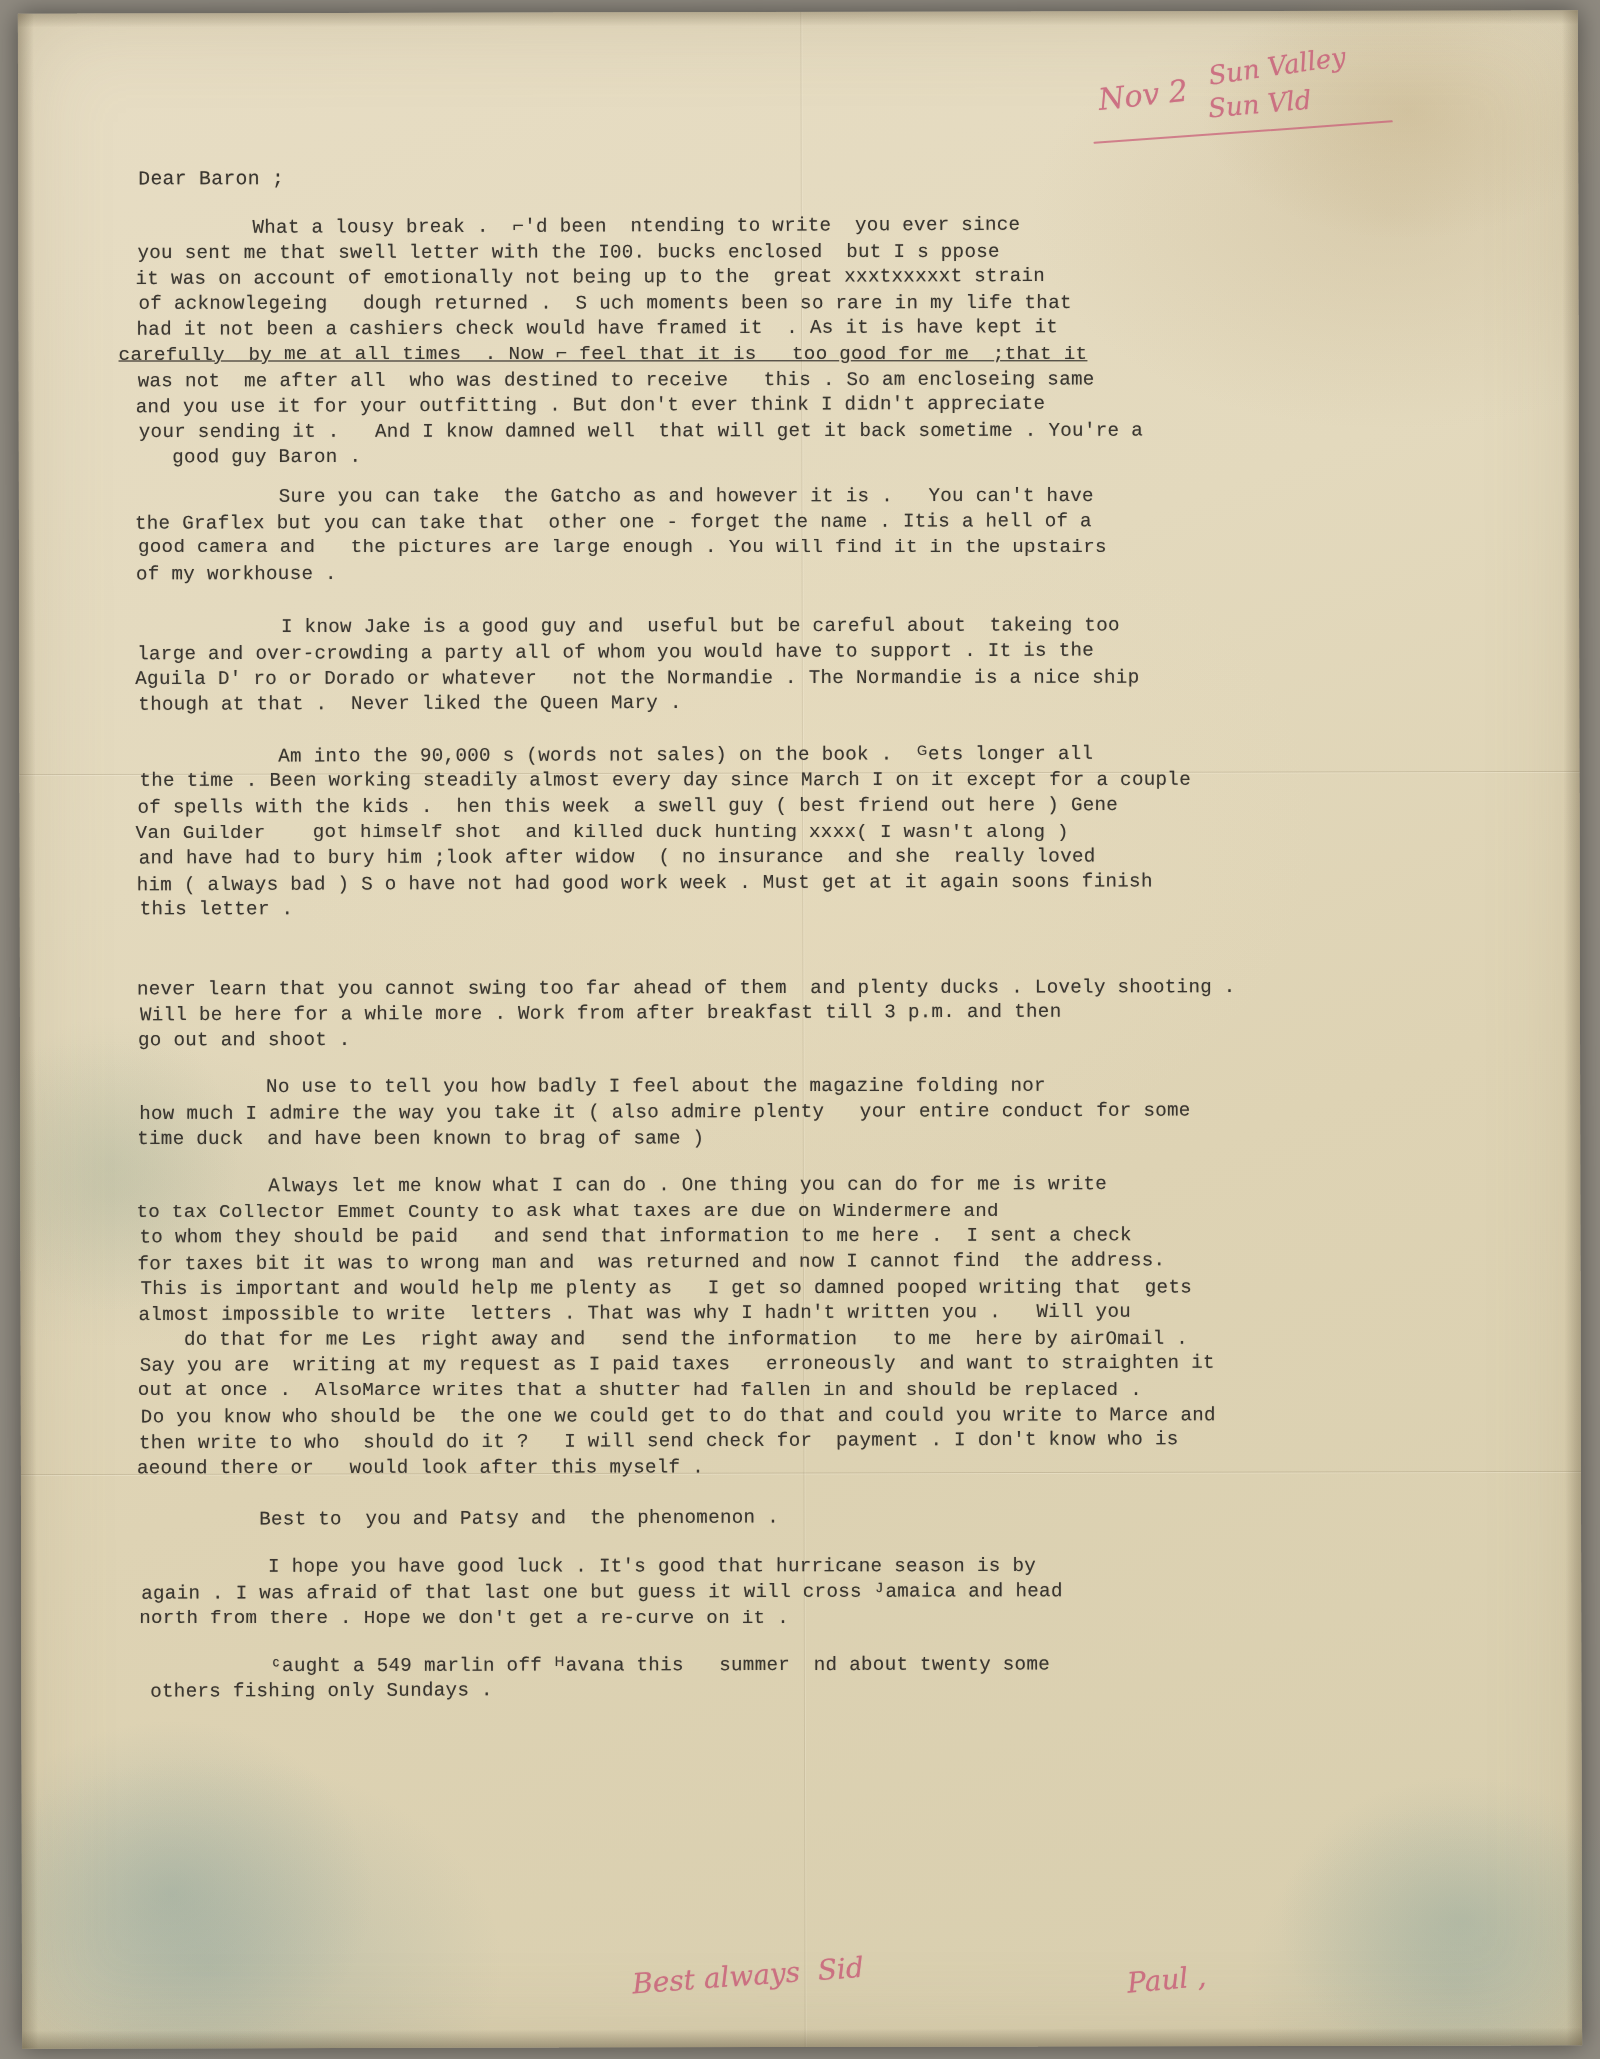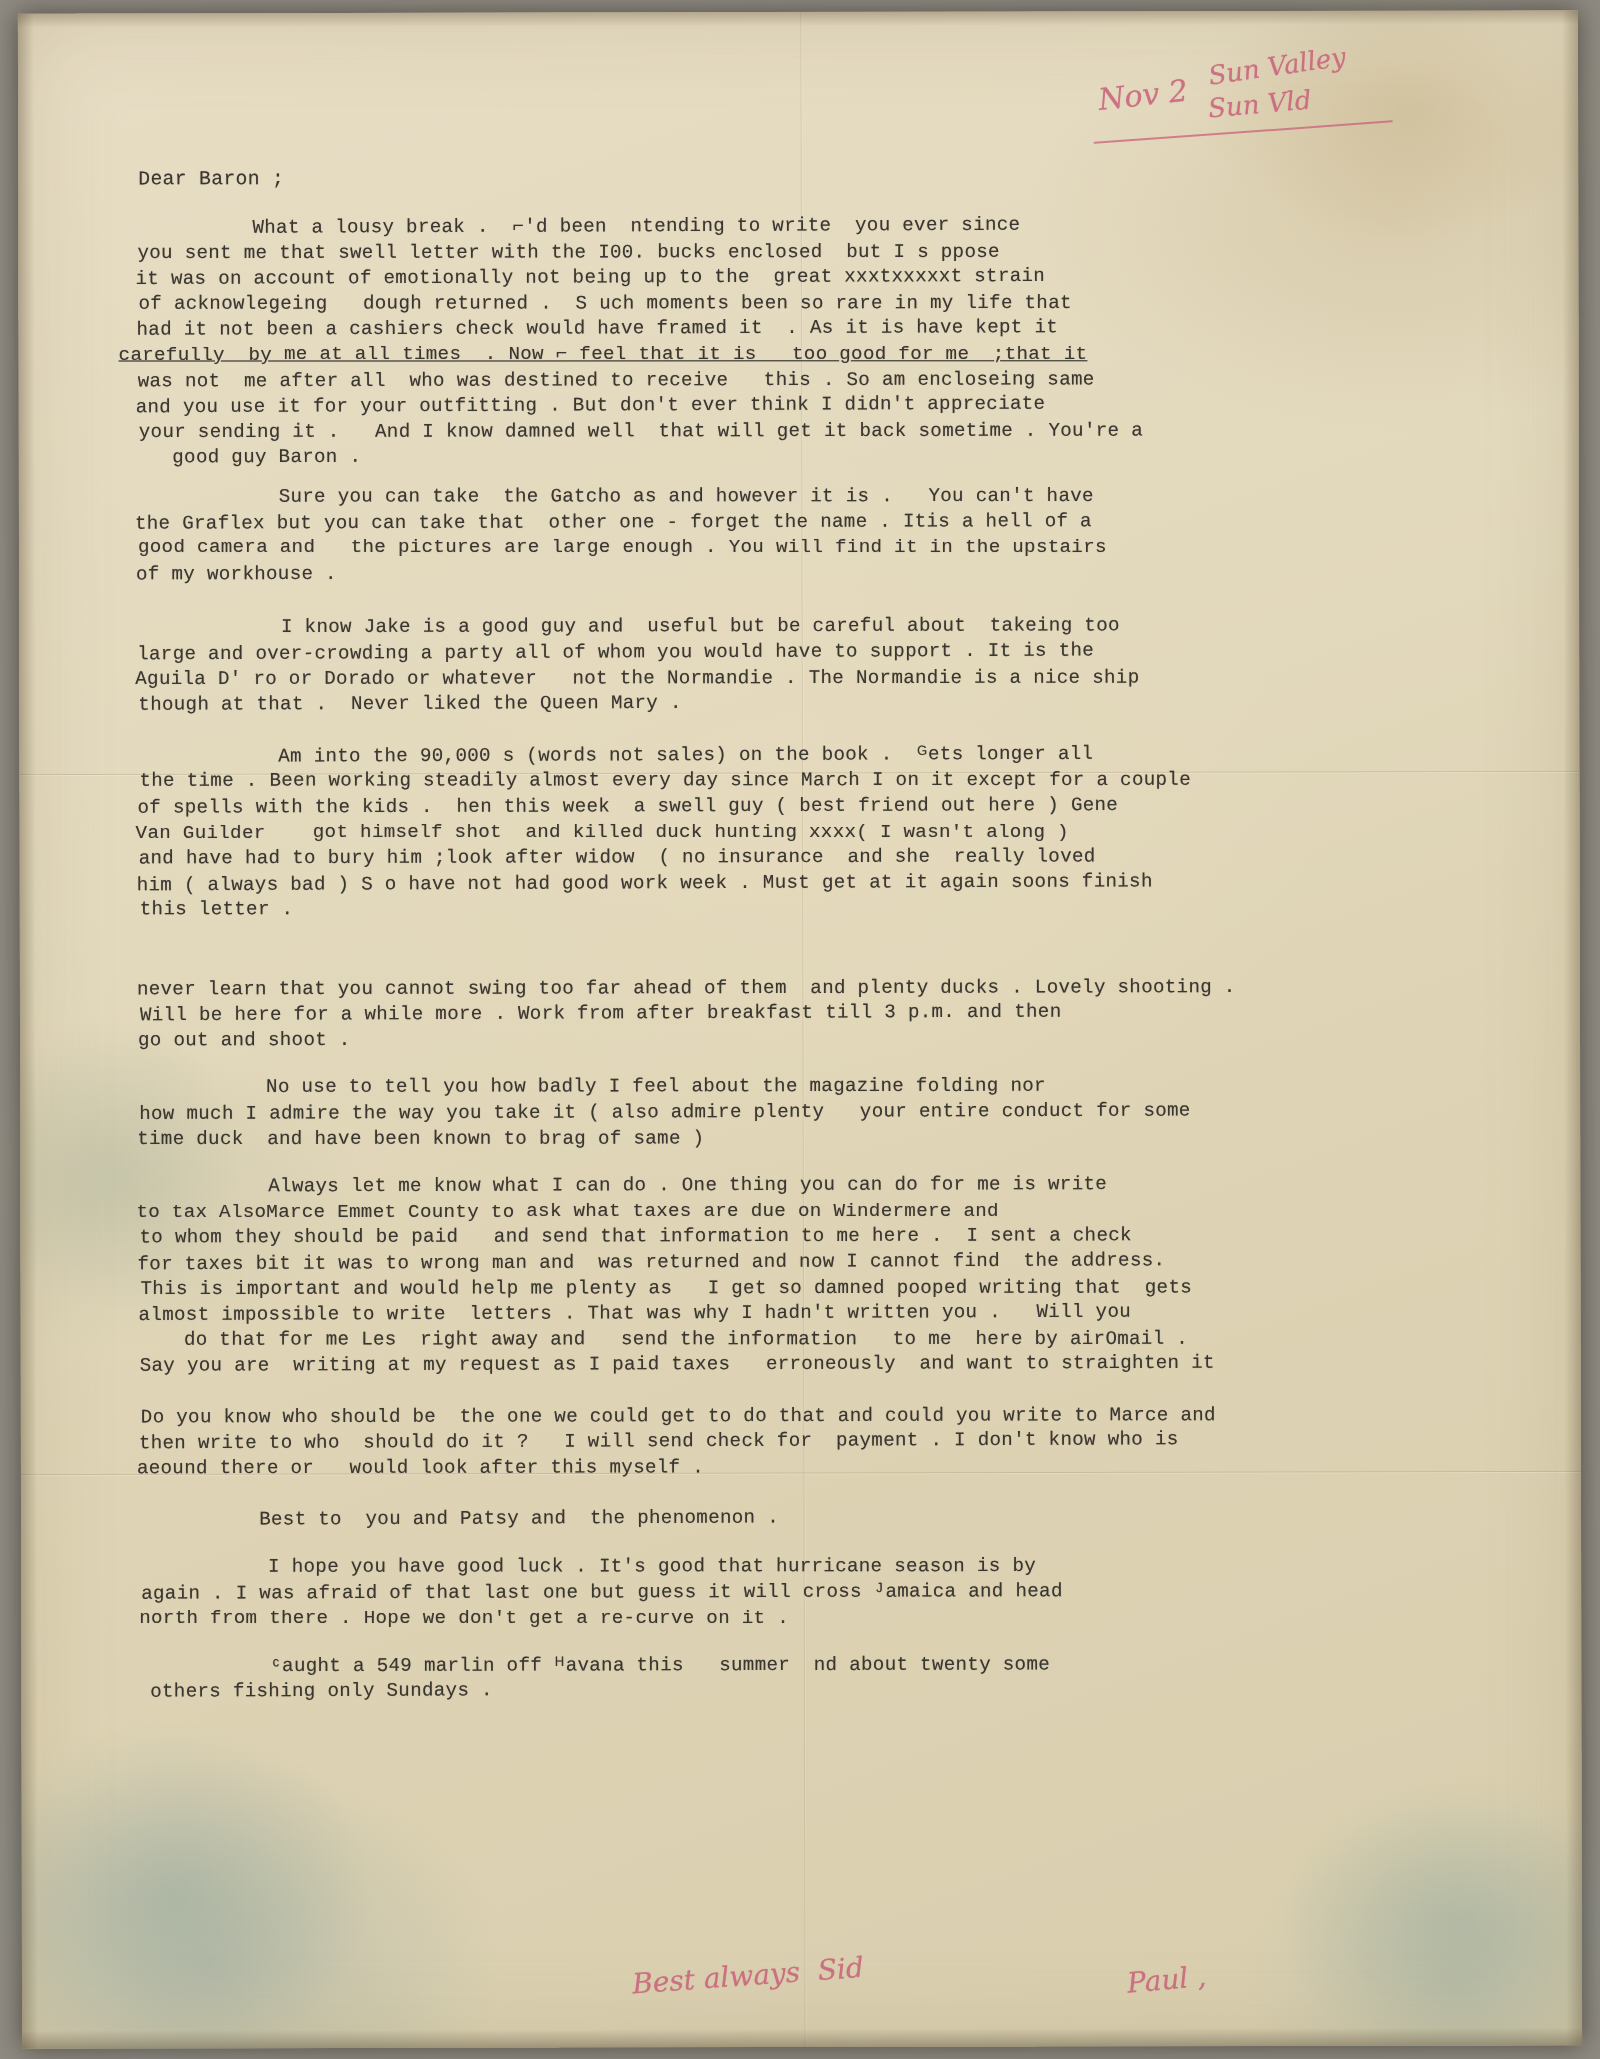--- a/index.html
+++ b/index.html
@@ -138,27 +138,28 @@
         <div class="tline" style="left: 118px; top: 834px; transform: translateX(1px) rotate(0deg);">and have had to bury him ;look after widow  ( no insurance  and she  really loved</div>
         <div class="tline" style="left: 118px; top: 860px; transform: translateX(-1px) rotate(-0.105deg);">him ( always bad ) S o have not had good work week . Must get at it again soons finish</div>
         <div class="tline" style="left: 118px; top: 885px; transform: translateX(2px) rotate(0.035deg);">this letter .</div>
         <div class="tline" style="left: 118px; top: 965px; transform: translateX(-1px) rotate(0deg);">never learn that you cannot swing too far ahead of them  and plenty ducks . Lovely shooting .</div>
         <div class="tline" style="left: 118px; top: 990px; transform: translateX(2px) rotate(-0.105deg);">Will be here for a while more . Work from after breakfast till 3 p.m. and then</div>
         <div class="tline" style="left: 118px; top: 1016px; transform: translateX(0px) rotate(0.035deg);">go out and shoot .</div>
         <div class="tline" style="left: 118px; top: 1063px; transform: translateX(-2px) rotate(0.035deg);">           No use to tell you how badly I feel about the magazine folding nor</div>
         <div class="tline" style="left: 118px; top: 1089px; transform: translateX(1px) rotate(-0.07deg);">how much I admire the way you take it ( also admire plenty   your entire conduct for some</div>
         <div class="tline" style="left: 118px; top: 1115px; transform: translateX(-1px) rotate(0.07deg);">time duck  and have been known to brag of same )</div>
         <div class="tline" style="left: 118px; top: 1162px; transform: translateX(0px) rotate(-0.035deg);">           Always let me know what I can do . One thing you can do for me is write</div>
-        <div class="tline" style="left: 118px; top: 1188px; transform: translateX(-2px) rotate(0.105deg);">to tax AlsoMarce Emmet County to ask what taxes are due on Windermere and</div>
+        <div class="tline" style="left: 118px; top: 1188px; transform: translateX(-2px) rotate(0.105deg);">to tax Collector Emmet County to ask what taxes are due on Windermere and</div>
         <div class="tline" style="left: 118px; top: 1213px; transform: translateX(1px) rotate(0deg);">to whom they should be paid   and send that information to me here .  I sent a check</div>
         <div class="tline" style="left: 118px; top: 1239px; transform: translateX(-1px) rotate(-0.105deg);">for taxes bit it was to wrong man and  was returned and now I cannot find  the address.</div>
         <div class="tline" style="left: 118px; top: 1265px; transform: translateX(2px) rotate(0.035deg);">This is important and would help me plenty as   I get so damned pooped writing that  gets</div>
         <div class="tline" style="left: 118px; top: 1290px; transform: translateX(0px) rotate(-0.07deg);">almost impossible to write  letters . That was why I hadn't written you .   Will you</div>
         <div class="tline" style="left: 118px; top: 1316px; transform: translateX(-2px) rotate(0.07deg);">    do that for me Les  right away and   send the information   to me  here by airOmail .</div>
         <div class="tline" style="left: 118px; top: 1341px; transform: translateX(1px) rotate(-0.035deg);">Say you are  writing at my request as I paid taxes   erroneously  and want to straighten it</div>
+        <div class="tline" style="left: 118px; top: 1367px; transform: translateX(-1px) rotate(0.105deg);">out at once .  AlsoMarce writes that a shutter had fallen in and should be replaced .</div>
         <div class="tline" style="left: 118px; top: 1393px; transform: translateX(2px) rotate(0deg);">Do you know who should be  the one we could get to do that and could you write to Marce and</div>
         <div class="tline" style="left: 118px; top: 1418px; transform: translateX(0px) rotate(-0.105deg);">then write to who  should do it ?   I will send check for  payment . I don't know who is</div>
         <div class="tline" style="left: 118px; top: 1444px; transform: translateX(-2px) rotate(0.035deg);">aeound there or   would look after this myself .</div>
         <div class="tline" style="left: 118px; top: 1495px; transform: translateX(2px) rotate(-0.105deg);">          Best to  you and Patsy and  the phenomenon .</div>
         <div class="tline" style="left: 118px; top: 1543px; transform: translateX(-1px) rotate(0.07deg);">           I hope you have good luck . It's good that hurricane season is by</div>
         <div class="tline" style="left: 118px; top: 1569px; transform: translateX(2px) rotate(-0.035deg);">again . I was afraid of that last one but guess it will cross ᴶamaica and head</div>
         <div class="tline" style="left: 118px; top: 1594px; transform: translateX(0px) rotate(0.105deg);">north from there . Hope we don't get a re-curve on it .</div>
         <div class="tline" style="left: 118px; top: 1642px; transform: translateX(1px) rotate(0deg);">           ᶜaught a 549 marlin off ᴴavana this   summer  nd about twenty some</div>
         <div class="tline" style="left: 118px; top: 1667px; transform: translateX(-1px) rotate(-0.105deg);"> others fishing only Sundays .</div>
       </div>

